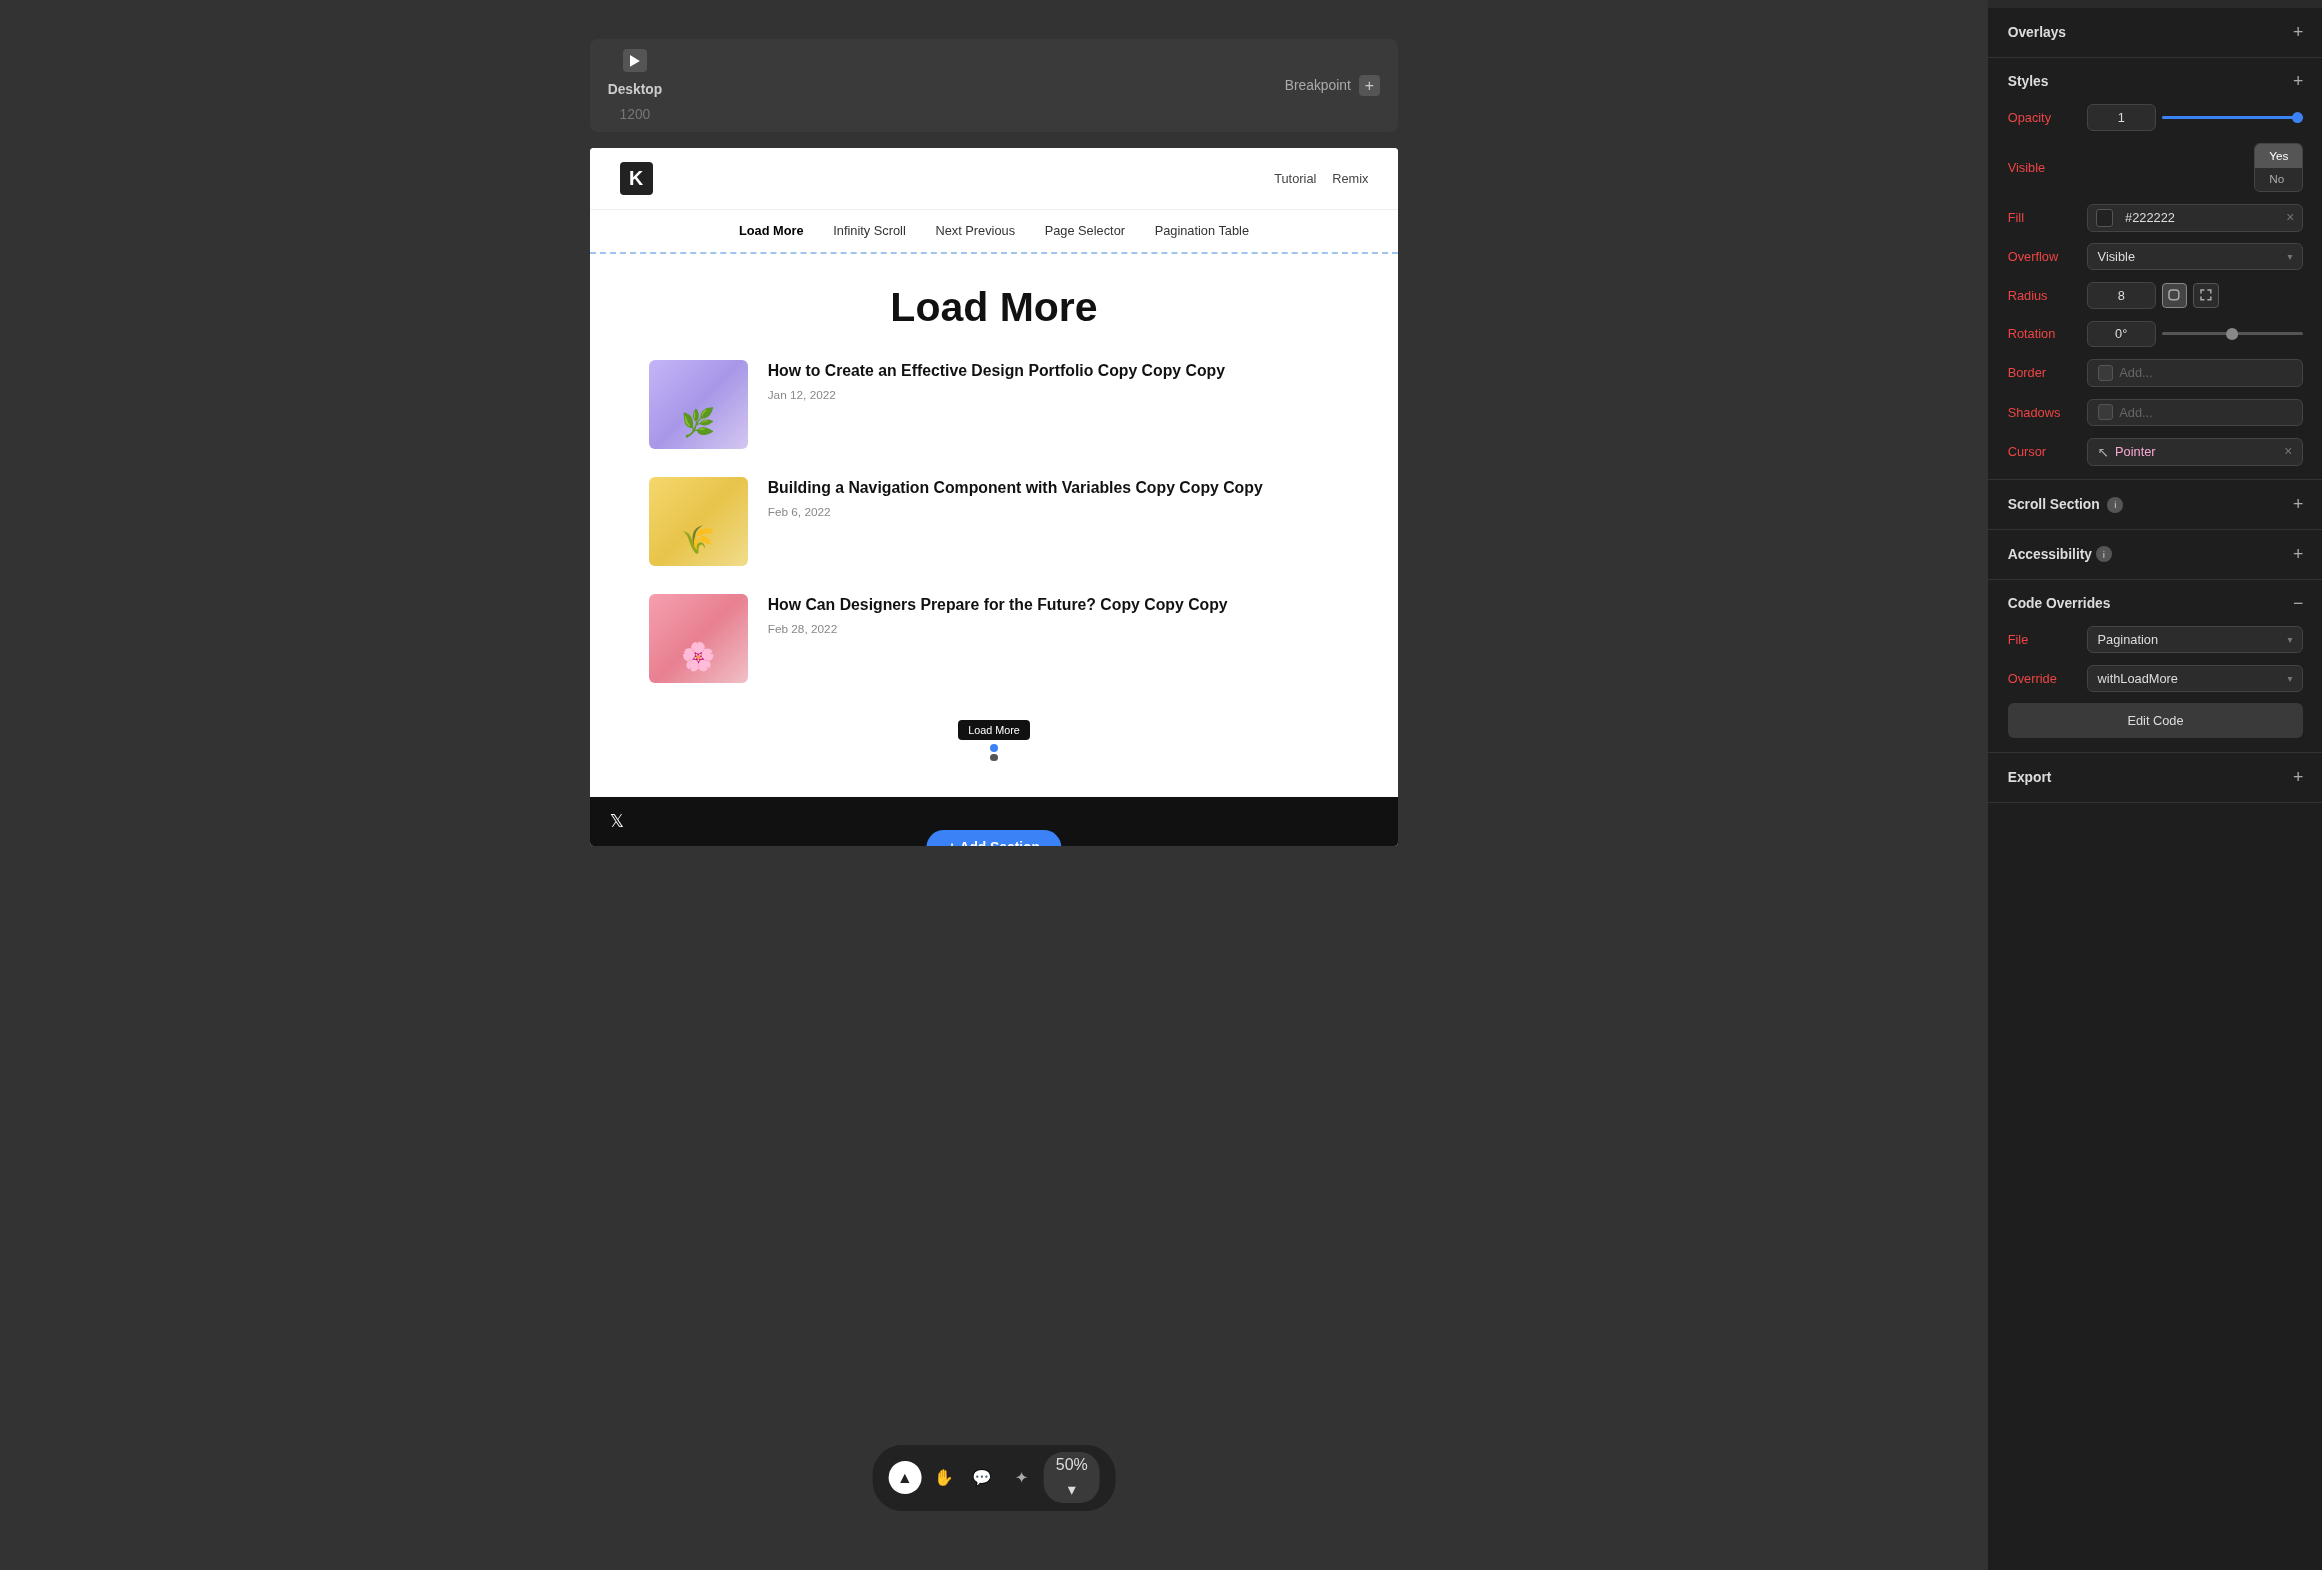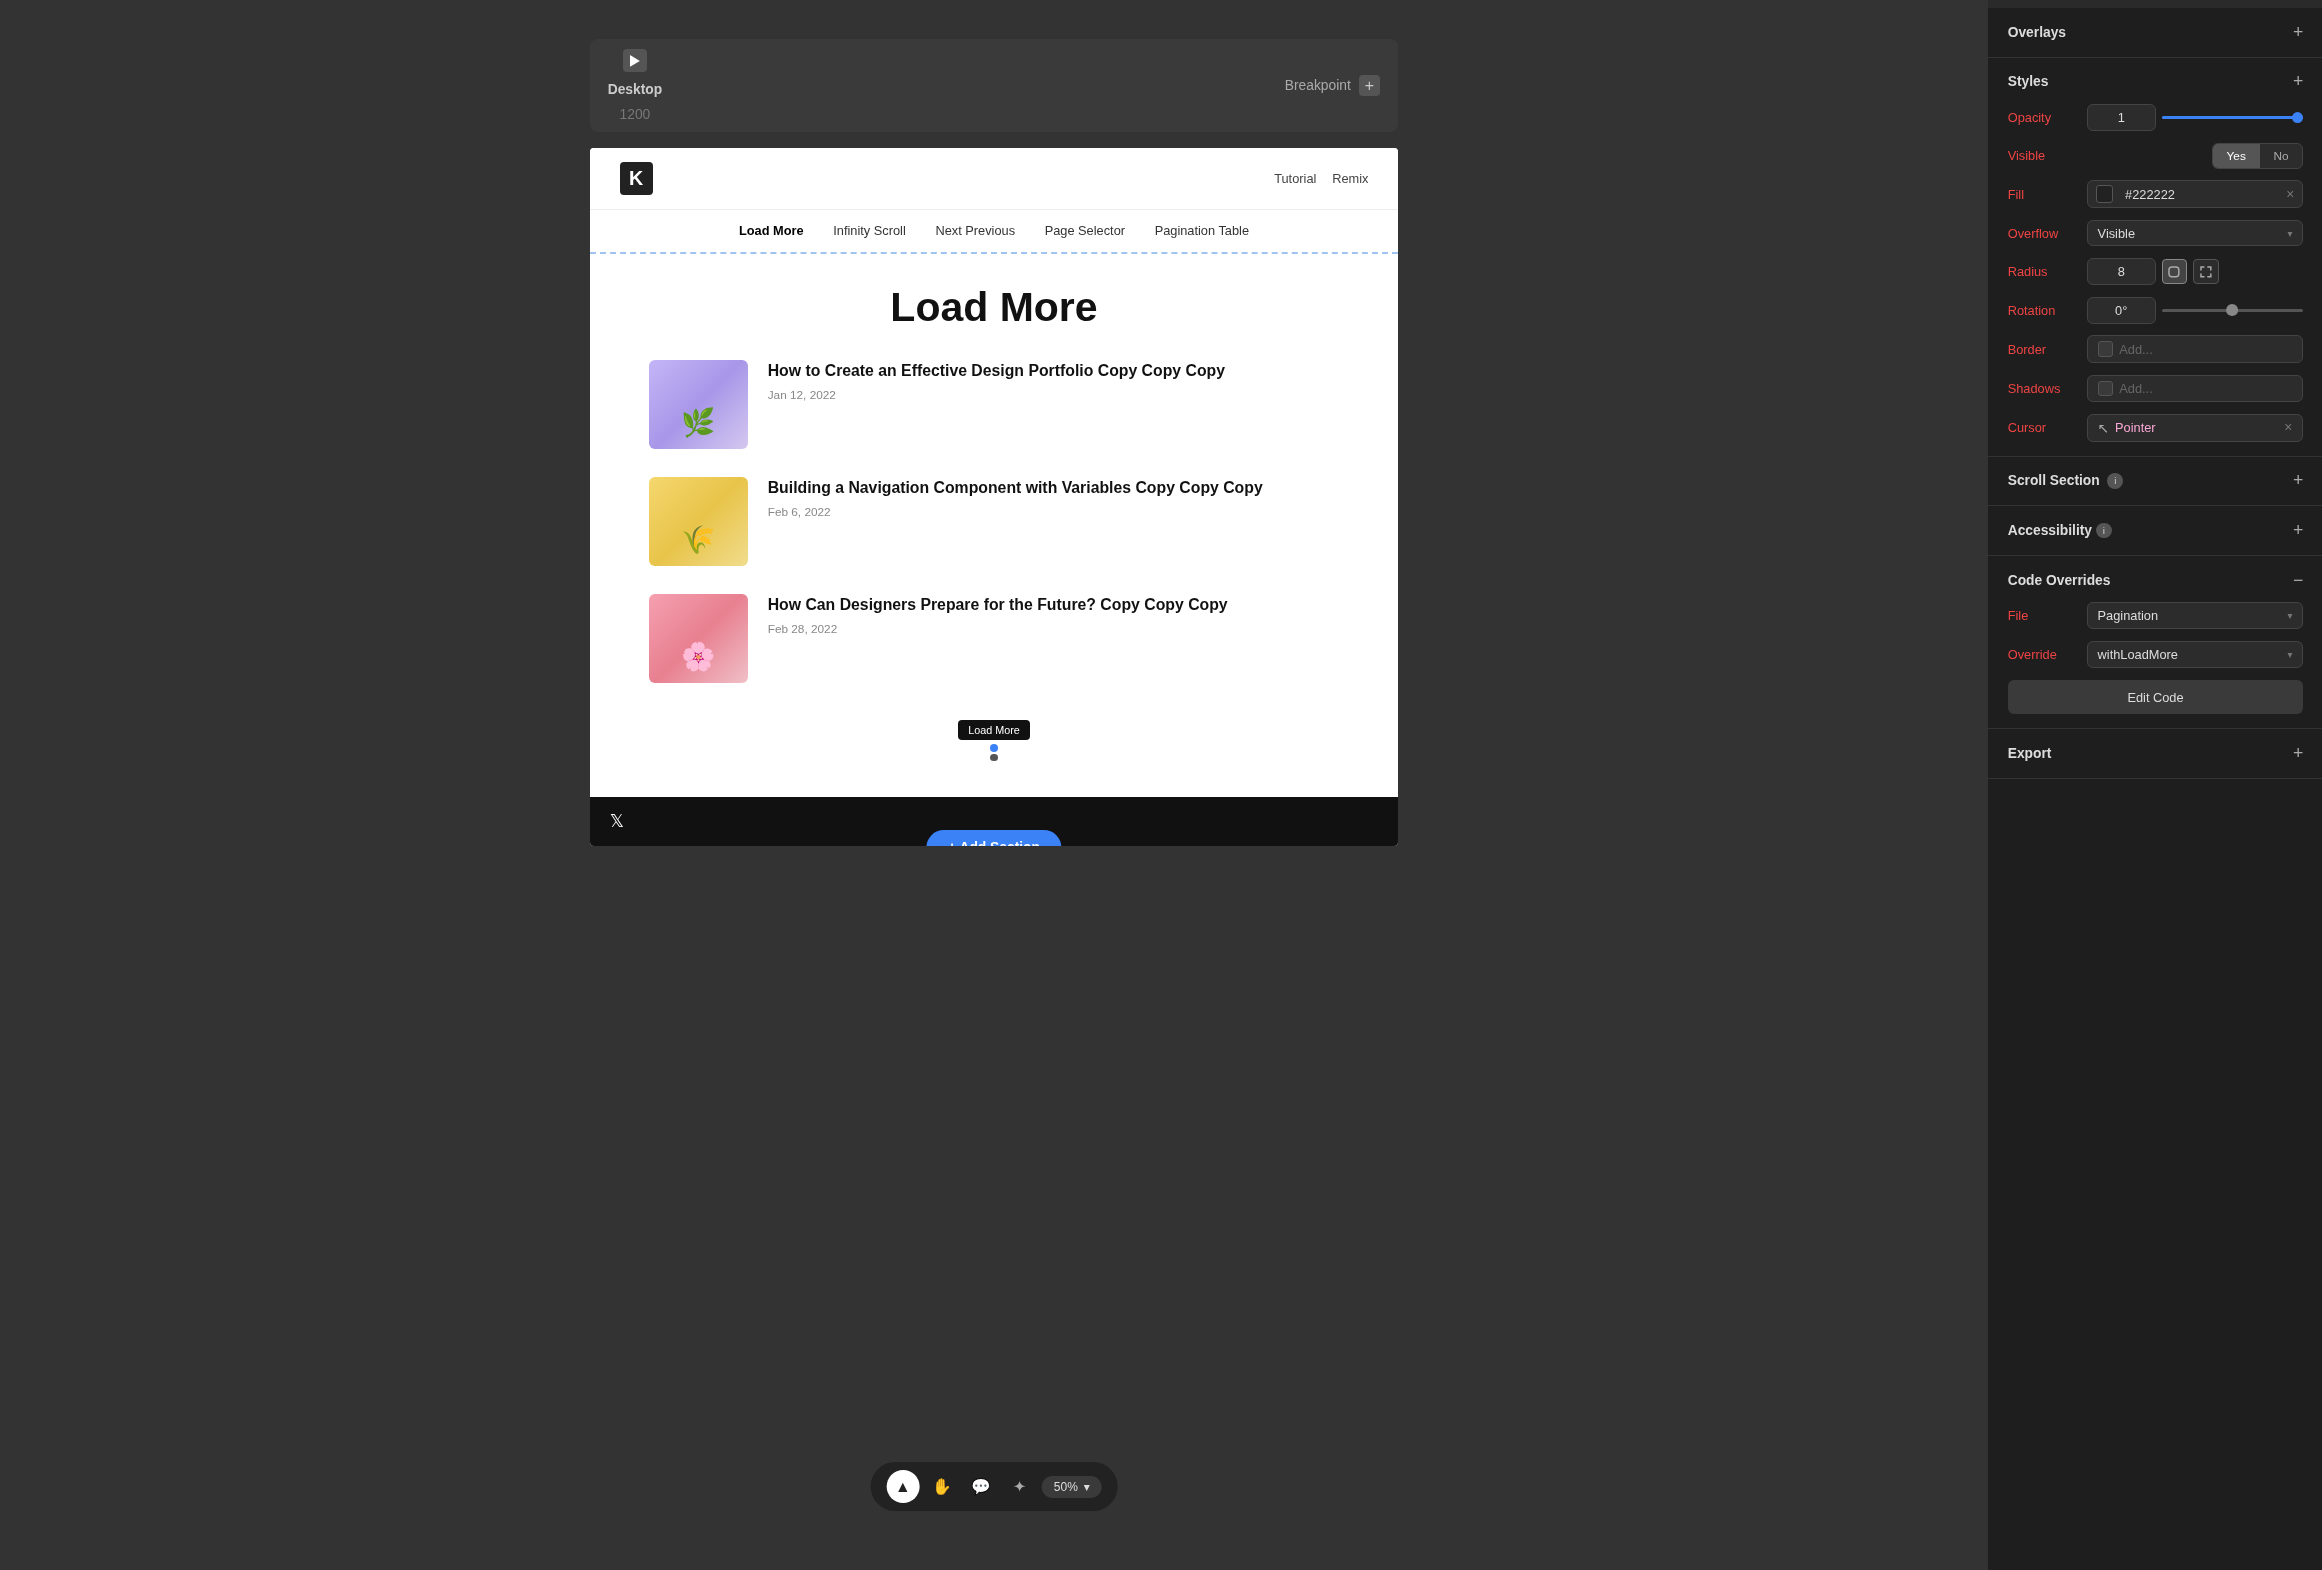--- a/index.html
+++ b/index.html
@@ -278,23 +278,24 @@
       background: #fff;
       color: #222;
     }
     .zoom-selector {
       background: #3a3a3a;
       border-radius: 19.7px;
       padding: 3.9px 11.8px;
       display: flex;
       align-items: center;
       gap: 5.9px;
-      font-size: 12px;
+      font-size: 16px;
       color: #ddd;
       cursor: pointer;
+      flex-direction: column;
     }
 
     
     .right-panel {
       width: 335px;
       background: #1e1e1e;
       display: flex;
       flex-direction: column;
       overflow-y: auto;
       padding: 0;
@@ -393,20 +394,21 @@
       border-radius: 50%;
     }
 
     
     .toggle-group {
       display: flex;
       background: #2c2c2c;
       border-radius: 5.9px;
       overflow: hidden;
       border: 1px solid #444;
+      flex-direction: column;
     }
     .toggle-btn {
       padding: 4.9px 13.8px;
       font-size: 11.8px;
       color: #aaa;
       cursor: pointer;
     }
     .toggle-btn.active {
       background: #555;
       color: #fff;

